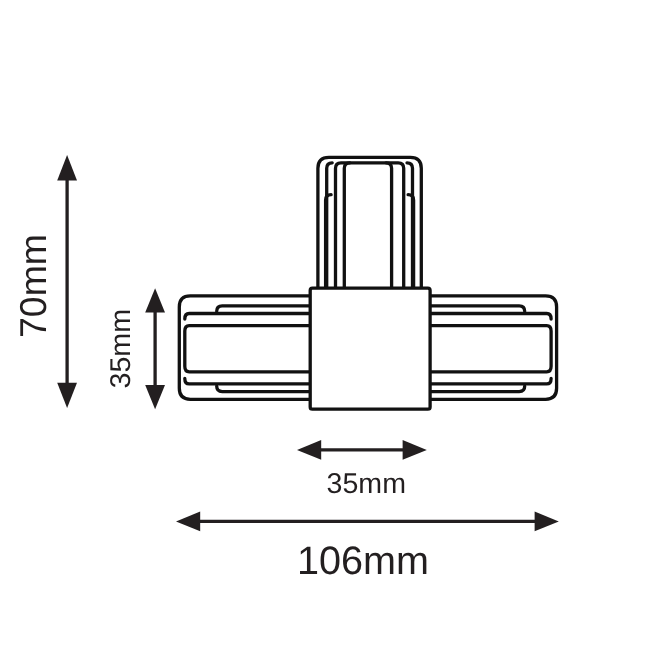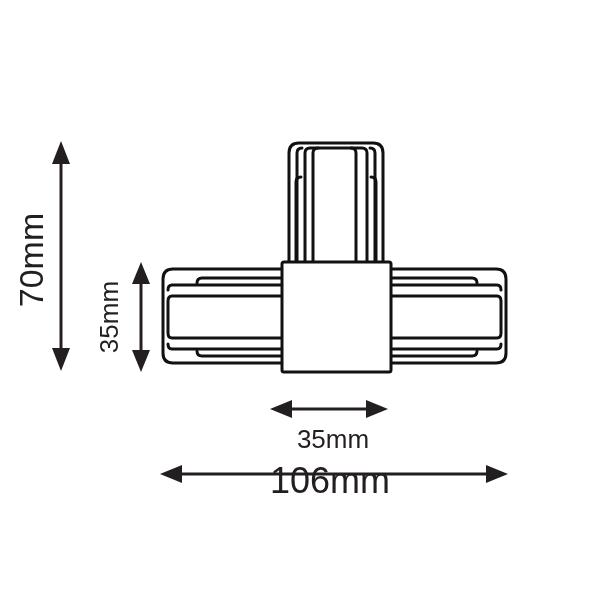--- a/index.html
+++ b/index.html
@@ -8,21 +8,21 @@
     .label {
       position: absolute;
       font-family: "Liberation Sans", sans-serif;
       color: #231f20;
       white-space: nowrap;
       line-height: 1;
     }
     .lbl-70 { font-size: 34px; left: 31px; top: 260px; transform: translate(-50%, -50%) rotate(-90deg); }
     .lbl-35v { font-size: 26px; left: 109px; top: 317px; transform: translate(-50%, -50%) rotate(-90deg); }
     .lbl-35h { font-size: 26px; left: 333px; top: 439px; transform: translate(-50%, -50%); }
-    .lbl-106 { font-size: 36px; left: 330px; top: 481px; transform: translate(-50%, -50%); }
+    .lbl-106 { font-size: 36px; left: 330px; top: 510px; transform: translate(-50%, -50%); }
   </style>
 </head>
 <body>
 
 <div id="stage">
   <svg width="600" height="600" viewBox="0 0 600 600" xmlns="http://www.w3.org/2000/svg">
     <g fill="none" stroke="#111111" stroke-width="3" stroke-linejoin="round" stroke-linecap="round">
 
       <g>
         <path d="M289 262 L289 153 Q289 143 299 143 L373 143 Q383 143 383 153 L383 262"></path>

